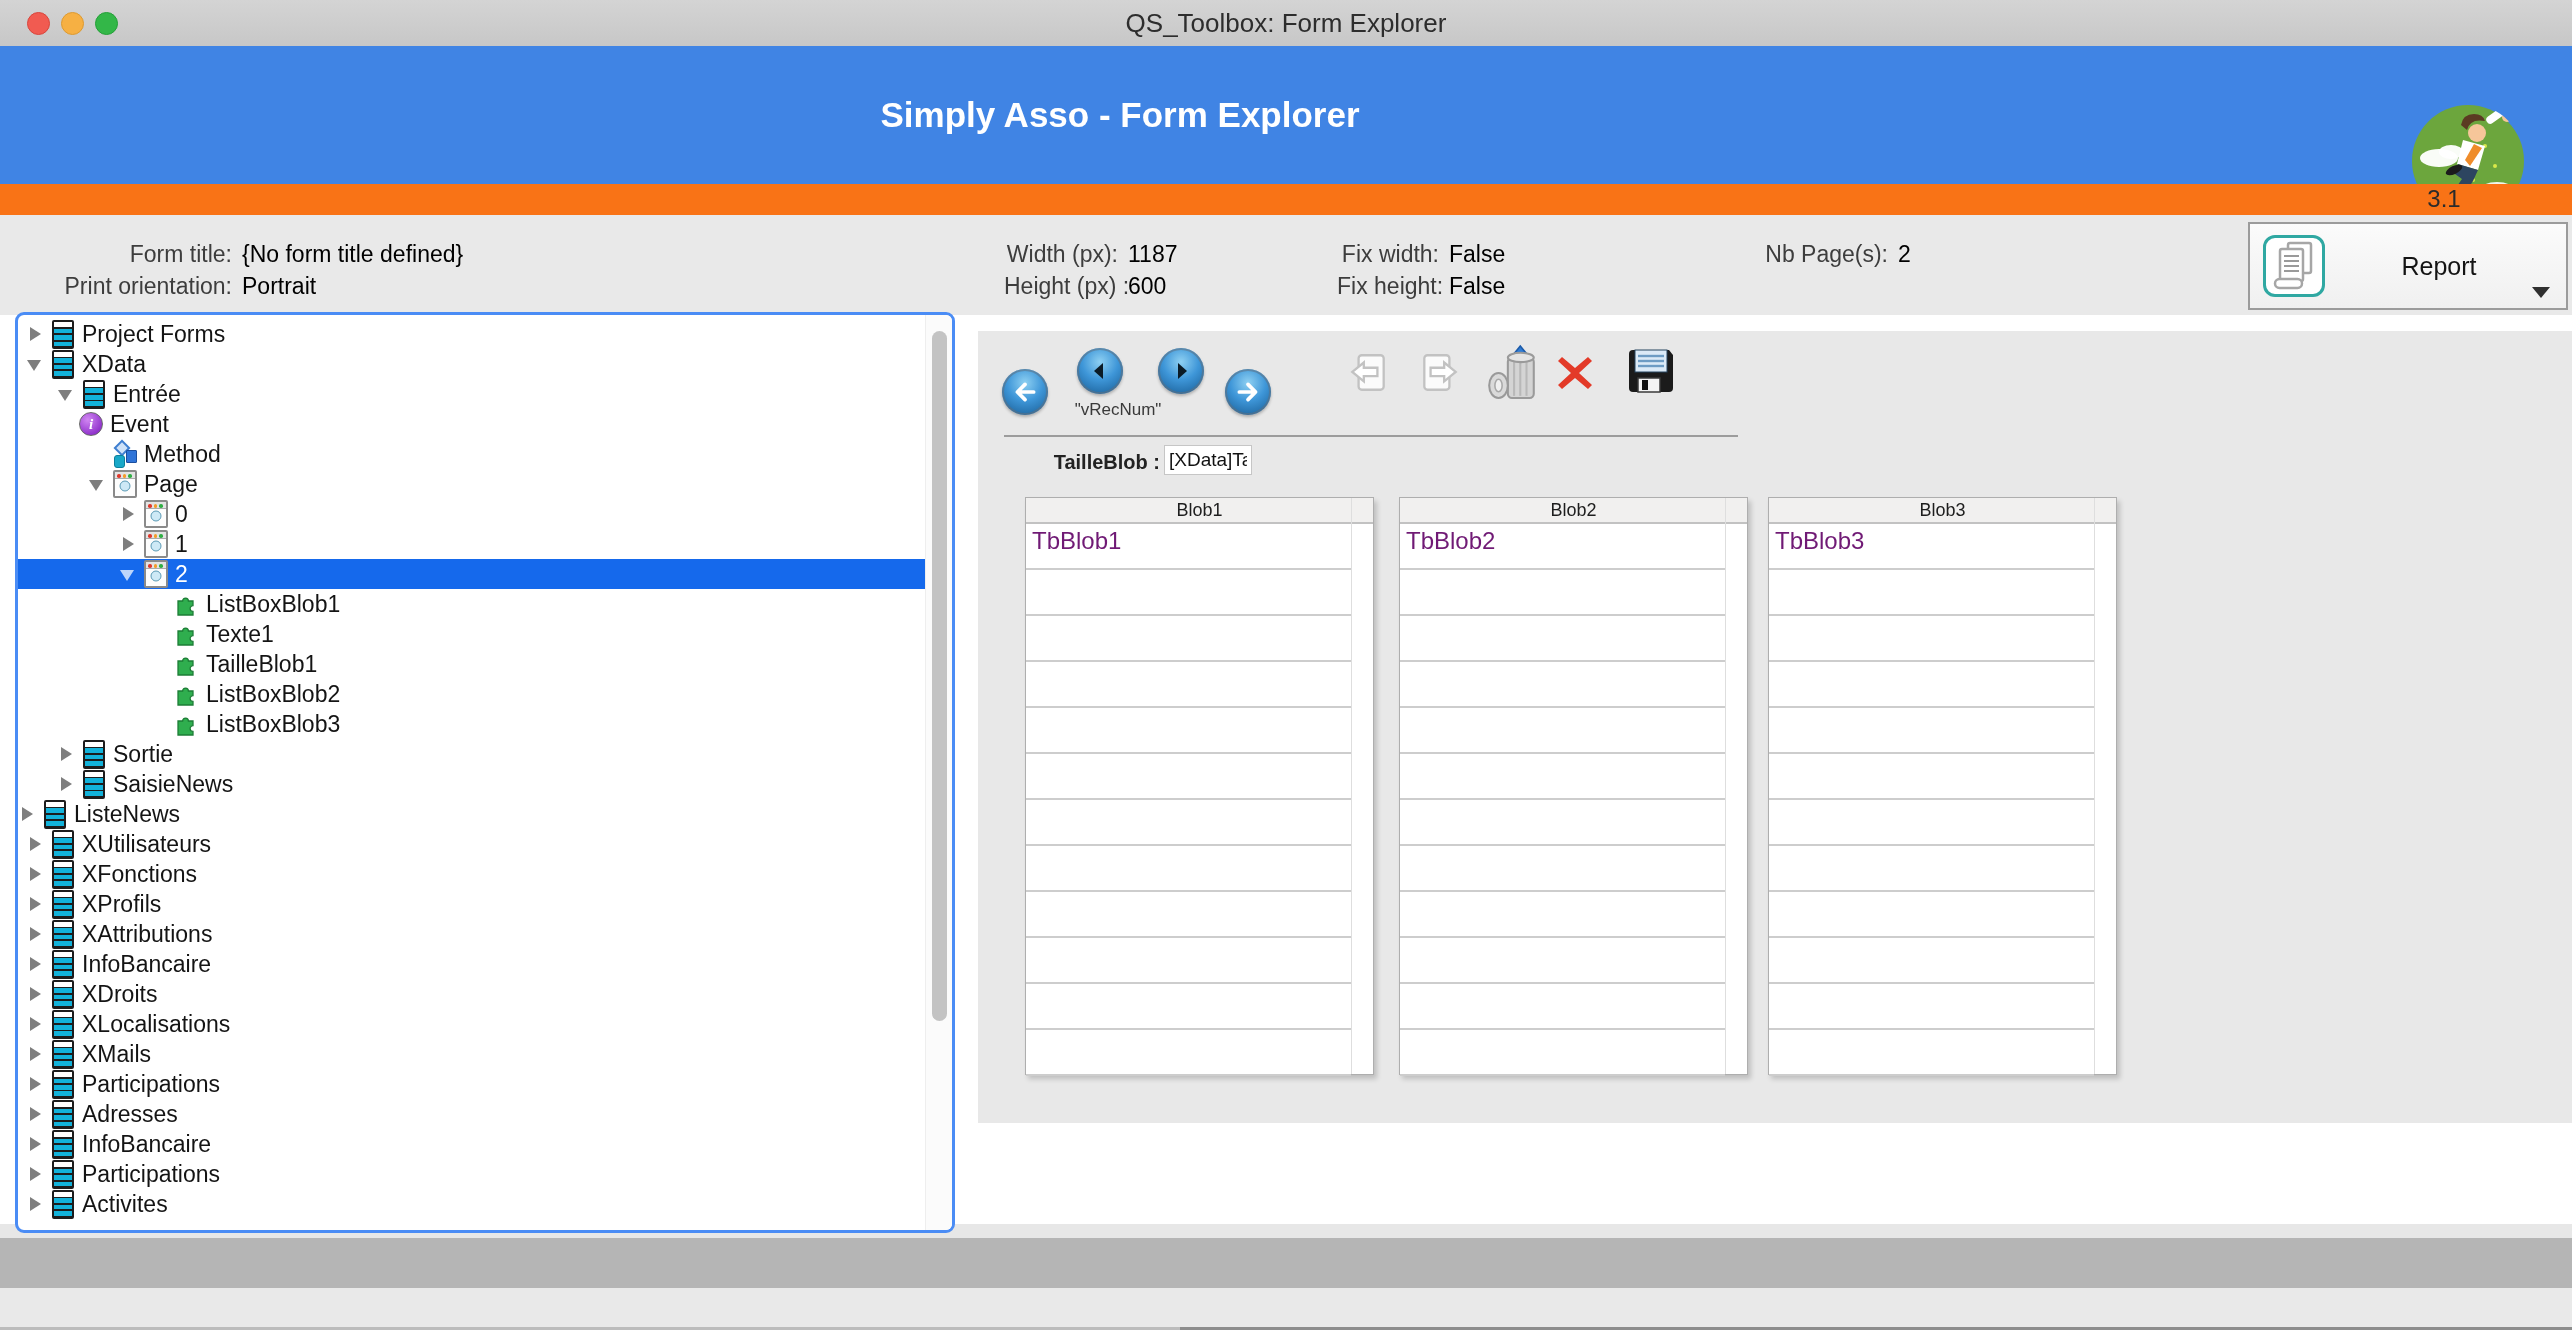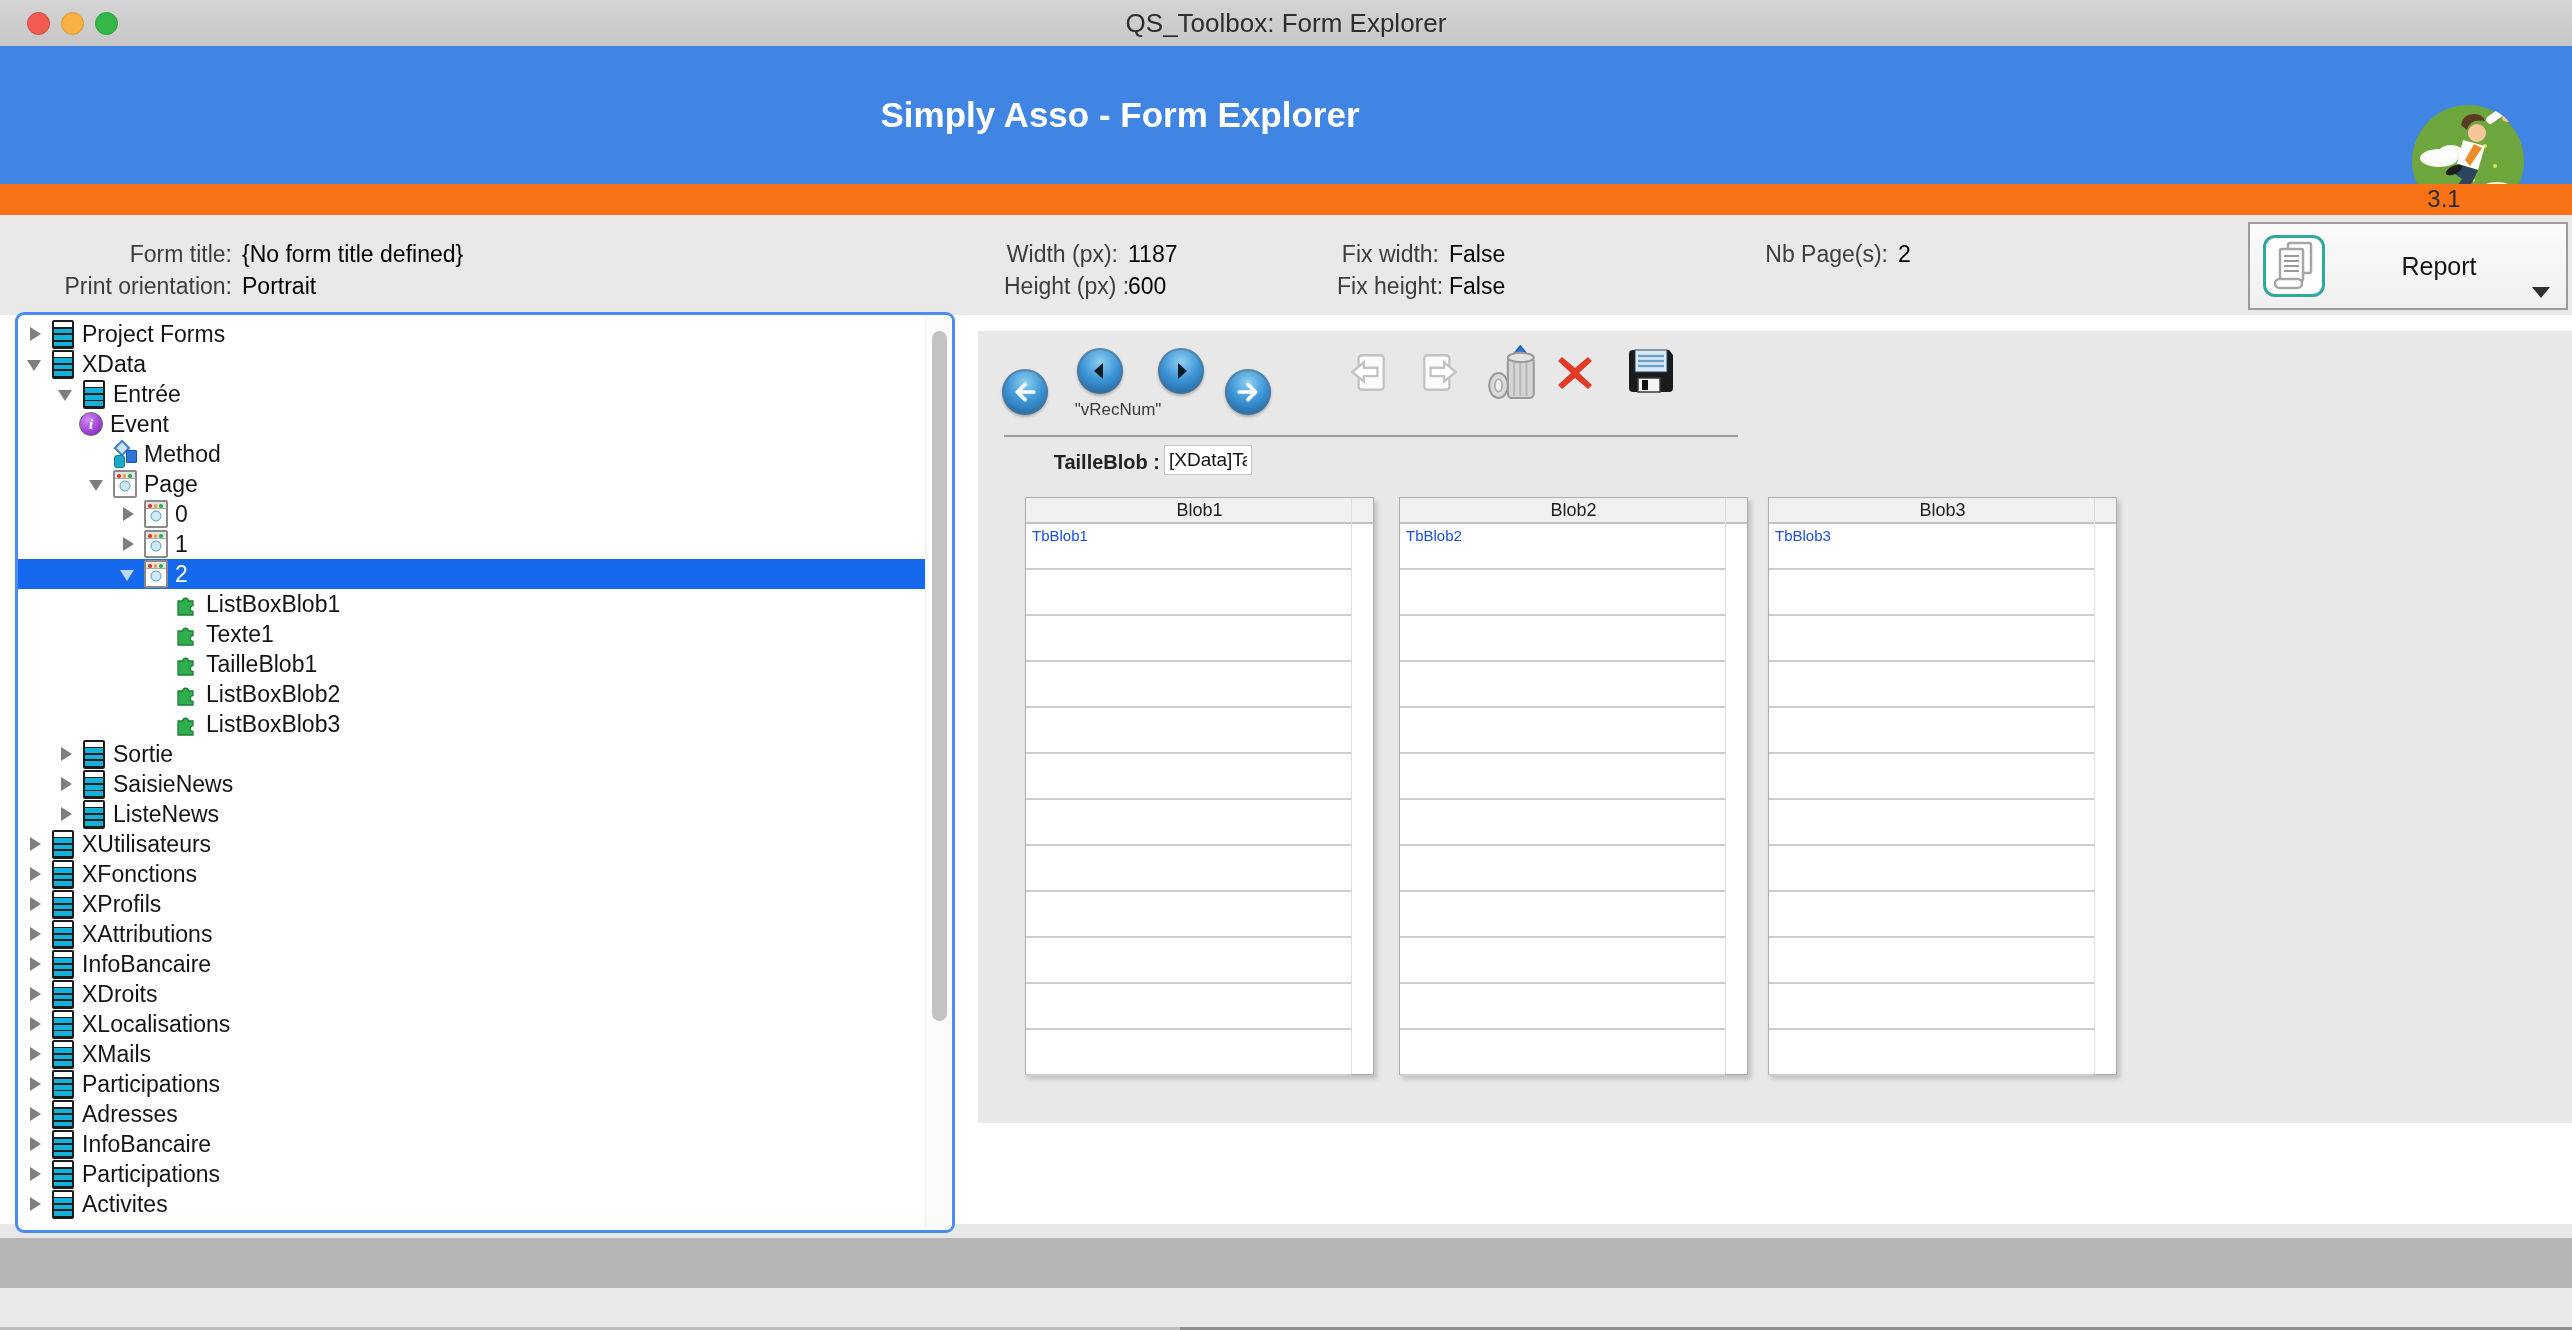--- a/index.html
+++ b/index.html
@@ -117,21 +117,21 @@
                border:1px solid #c6c6c6;font-family:"Liberation Sans",sans-serif;
                font-size:19px;padding:2px 4px;box-sizing:border-box;color:#111;}
 
   
   .listbox{position:absolute;top:166px;width:349px;height:578px;background:#fff;
            border:1px solid #aeaeae;box-sizing:border-box;box-shadow:3px 4px 5px rgba(0,0,0,0.18);}
   .lb-head{position:relative;height:26px;background:#f1f0ef;border-bottom:2px solid #c2c2c2;
            display:flex;align-items:center;justify-content:center;font-size:18px;color:#1e1e1e;box-sizing:border-box;}
   .lb-vline{position:absolute;top:0;bottom:0;right:21px;width:1px;background:#dedede;}
   .lb-row{height:46px;margin-right:22px;border-bottom:2px solid #cdcdcd;box-sizing:border-box;}
-  .lb-row .cell{font-size:15px;color:#1d4ed8;padding:3px 0 0 6px;}
+  .lb-row .cell{font-size:24px;color:#701a75;padding:3px 0 0 6px;}
 
   svg{display:block;}
 </style>
 </head>
 <body>
 
 <div class="screen">
 
   <div class="titlebar">
     <span class="tl red"></span>
@@ -493,21 +493,21 @@
           </span>
           <span>Sortie</span>
         </div>
         <div class="trow" style="padding-left: 39px;">
           <span class="disc col"></span>
           <span class="ticon">
             <span class="ic-table"></span>
           </span>
           <span>SaisieNews</span>
         </div>
-        <div class="trow" style="padding-left: 39px;">
+        <div class="trow" style="">
           <span class="disc col"></span>
           <span class="ticon">
             <span class="ic-table"></span>
           </span>
           <span>ListeNews</span>
         </div>
         <div class="trow" style="padding-left: 8px;">
           <span class="disc col"></span>
           <span class="ticon">
             <span class="ic-table"></span>

